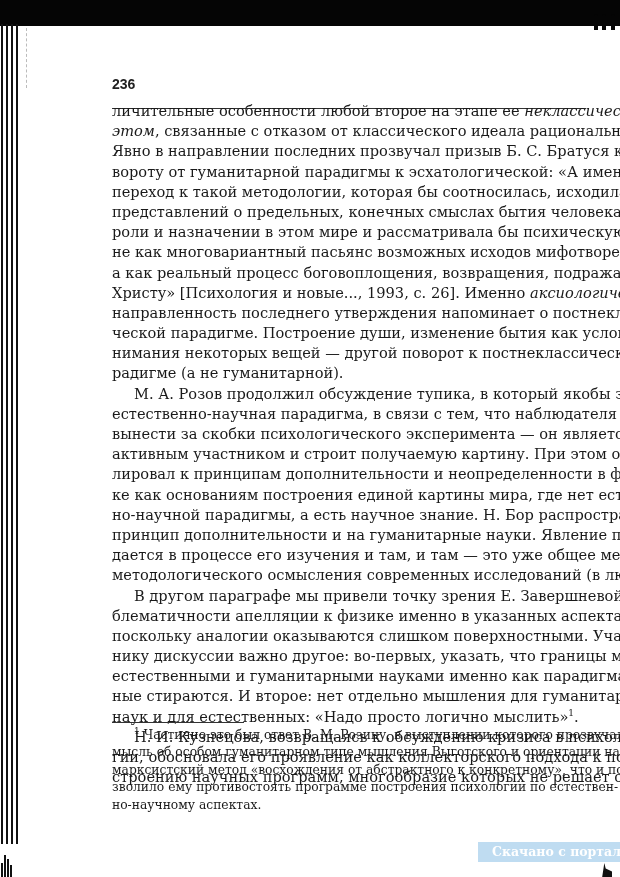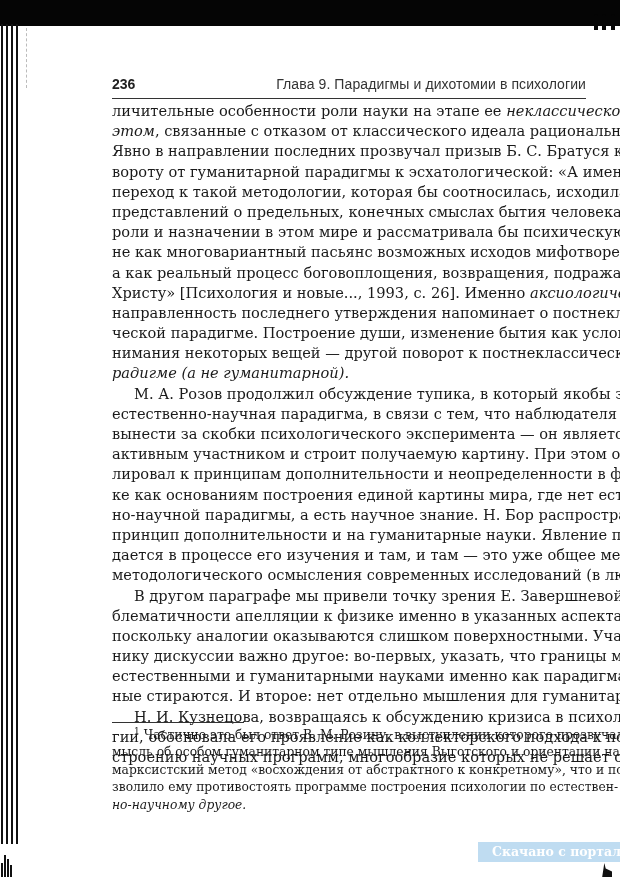--- a/index.html
+++ b/index.html
@@ -32,38 +32,38 @@
   }
   .corner-blot {
     position: absolute; left: 0; bottom: 0; width: 16px; height: 30px;
   }
   .corner-blot span { position: absolute; bottom: 0; background: #111; width: 2px; }
 
   .header {
     position: absolute; left: 112px; top: 72px; width: 474px; height: 20px;
     border-bottom: 1px solid #333;
     display: flex; justify-content: space-between; align-items: flex-end;
-    padding-bottom: 6px;
+    padding-bottom: 16px;
   }
   .page-number {
     font-family: "Liberation Sans", sans-serif; font-weight: bold; font-size: 14px;
     color: #222;
   }
   .running-head {
     font-family: "Liberation Sans", sans-serif; font-size: 14px; color: #333;
     letter-spacing: 0.1px;
   }
 
   .body-text {
     position: absolute; left: 112px; top: 101px; width: 474px;
     font-size: 14.6px; line-height: 20.2px; text-align: justify;
     text-align-last: justify;
   }
   .line { display: block; white-space: nowrap; height: 20.2px; }
-  .line.last { text-align-last: left; font-style: italic; }
+  .line.last { text-align-last: left; }
   .line.indent { text-indent: 22px; }
   .line .it { font-style: italic; }
   sup { font-size: 9px; line-height: 0; }
 
   .fn-rule {
     position: absolute; left: 112px; top: 722px; width: 132px; height: 0;
     border-top: 1px solid #333;
   }
   .footnote {
     position: absolute; left: 112px; top: 727px; width: 474px;
@@ -103,25 +103,24 @@
 <div class="spine-tick"></div>
 <div class="corner-blot">
   <span style="left:1px;height:14px"></span>
     <span style="left:4px;height:22px"></span>
   <span style="left:7px;height:18px"></span>
     <span style="left:10px;height:12px"></span>
 </div>
 
 <div class="header">
   <span class="page-number">236</span>
-  <span class="running-head">Глава 9. Парадигмы и дихотомии в психологии</span>
 </div>
 
 <div class="body-text" id="body-text">
-    <span class="line"><span>личительные особенности роли науки на этапе ее </span><span class="it">неклассического раз-</span></span>
+    <span class="line"><span>личительные особенности любой второе на этапе ее </span><span class="it">неклассического раз-</span></span>
     <span class="line"><span class="it">этом</span><span>, связанные с отказом от классического идеала рациональности.</span></span>
     <span class="line"><span>Явно в направлении последних прозвучал призыв Б. С. Братуся к по-</span></span>
     <span class="line"><span>вороту от гуманитарной парадигмы к эсхатологической: «А именно:</span></span>
     <span class="line"><span>переход к такой методологии, которая бы соотносилась, исходила из</span></span>
     <span class="line"><span>представлений о предельных, конечных смыслах бытия человека, его</span></span>
     <span class="line"><span>роли и назначении в этом мире и рассматривала бы психическую жизнь</span></span>
     <span class="line"><span>не как многовариантный пасьянс возможных исходов мифотворения,</span></span>
     <span class="line"><span>а как реальный процесс боговоплощения, возвращения, подражания</span></span>
     <span class="line"><span>Христу» [Психология и новые..., 1993, с. 26]. Именно </span><span class="it">аксиологическая</span></span>
     <span class="line"><span>направленность последнего утверждения напоминает о постнекласси-</span></span>
@@ -137,30 +136,31 @@
     <span class="line"><span>но-научной парадигмы, а есть научное знание. Н. Бор распространил</span></span>
     <span class="line"><span>принцип дополнительности и на гуманитарные науки. Явление порож-</span></span>
     <span class="line"><span>дается в процессе его изучения и там, и там — это уже общее место</span></span>
     <span class="line"><span>методологического осмысления современных исследований (в любых</span></span>
     <span class="line indent"><span>В другом параграфе мы привели точку зрения Е. Завершневой о про-</span></span>
     <span class="line"><span>блематичности апелляции к физике именно в указанных аспектах,</span></span>
     <span class="line"><span>поскольку аналогии оказываются слишком поверхностными. Участ-</span></span>
     <span class="line"><span>нику дискуссии важно другое: во-первых, указать, что границы между</span></span>
     <span class="line"><span>естественными и гуманитарными науками именно как парадигмаль-</span></span>
     <span class="line"><span>ные стираются. И второе: нет отдельно мышления для гуманитарных</span></span>
+    <span class="line last"><span>наук и для естественных: «Надо просто логично мыслить»</span><sup>1</sup><span>.</span></span>
     <span class="line indent"><span>Н. И. Кузнецова, возвращаясь к обсуждению кризиса в психоло-</span></span>
     <span class="line"><span>гии, обосновала его проявление как коллекторского подхода к по-</span></span>
     <span class="line"><span>строению научных программ, многообразие которых не решает ос-</span></span>
   </div>
 
 <div class="fn-rule"></div>
 <div class="footnote" id="footnote">
     <span class="line indent"><sup>1</sup> <span>Частично это был ответ В. М. Розину, в выступлении которого прозвучала</span></span>
     <span class="line"><span>мысль об особом гуманитарном типе мышления Выготского и ориентации на</span></span>
     <span class="line"><span>марксистский метод «восхождения от абстрактного к конкретному», что и по-</span></span>
     <span class="line"><span>зволило ему противостоять программе построения психологии по естествен-</span></span>
-    <span class="line last"><span>но-научному другое.</span></span>
+    <span class="line last"><span>но-научному аспектах.</span></span>
   </div>
 
 <div class="watermark">
   <span>Скачано с портала</span>
 </div>
 <div class="bottom-blot"></div>
 
 </body></html>

